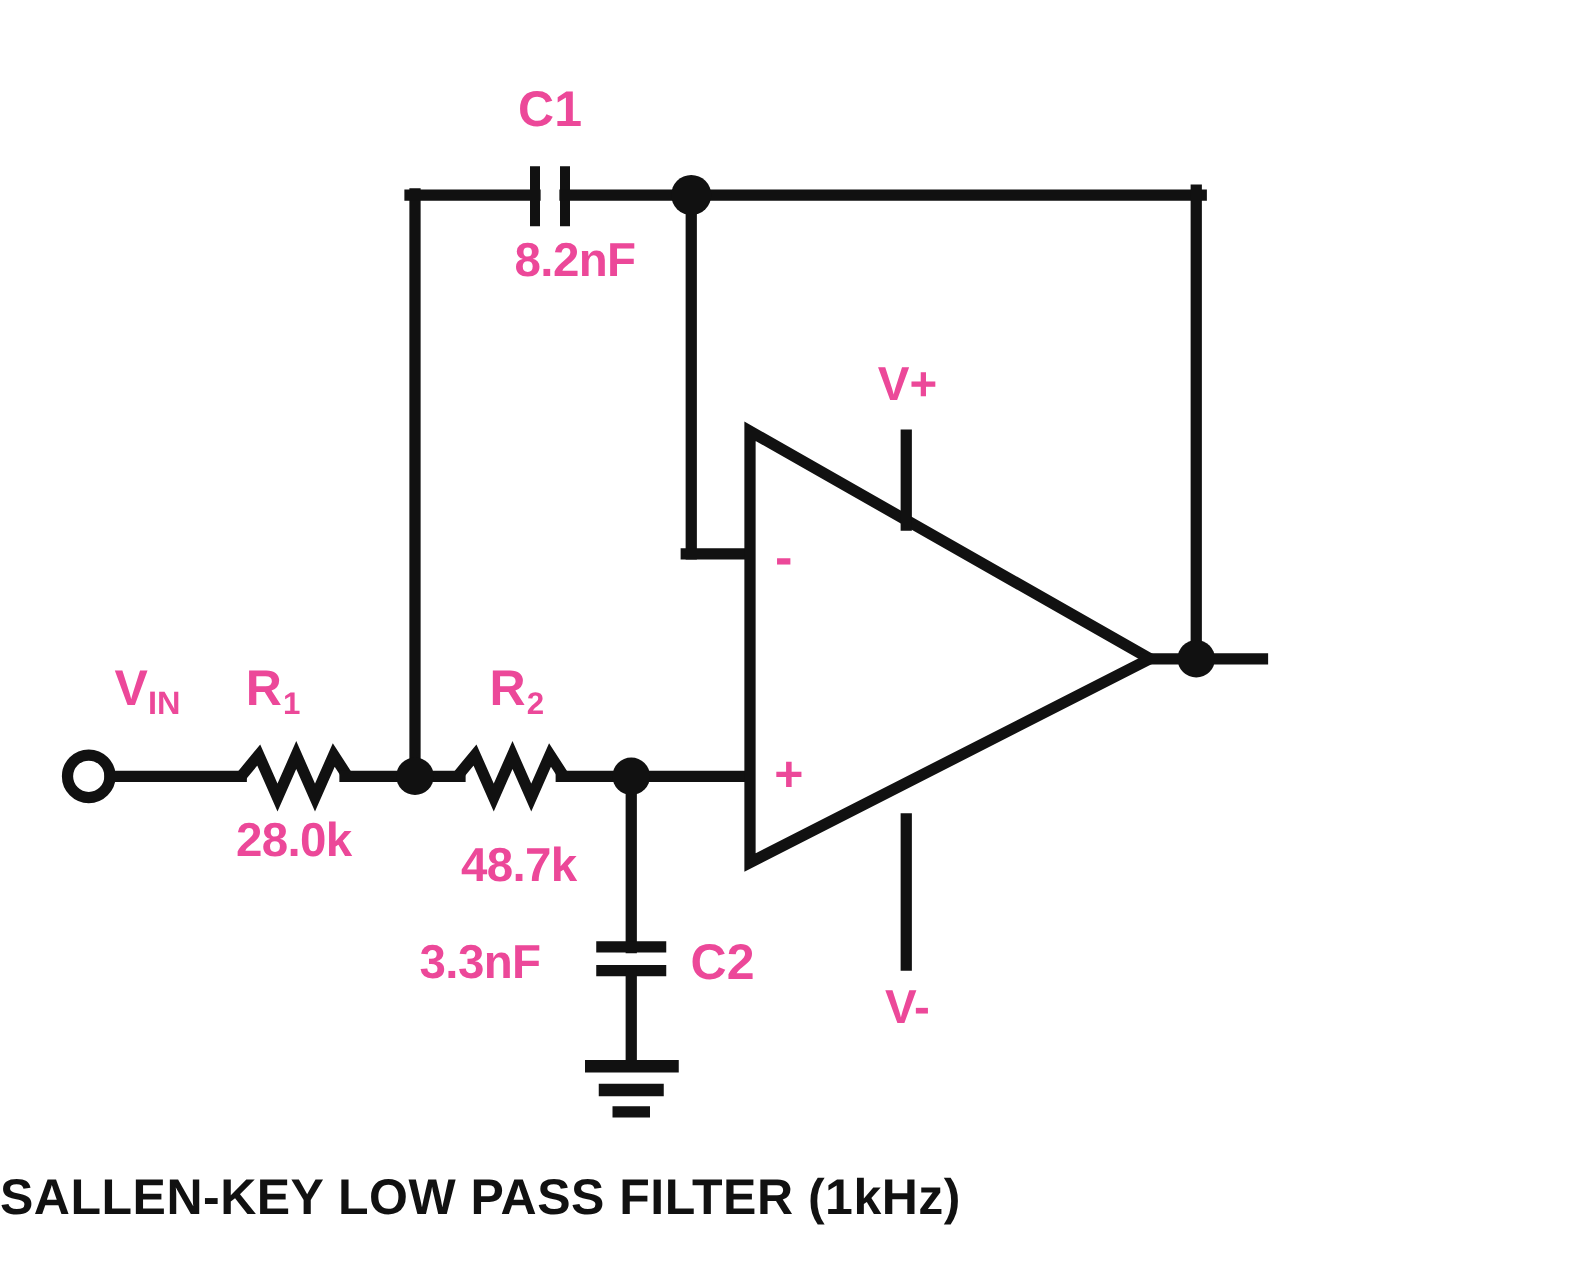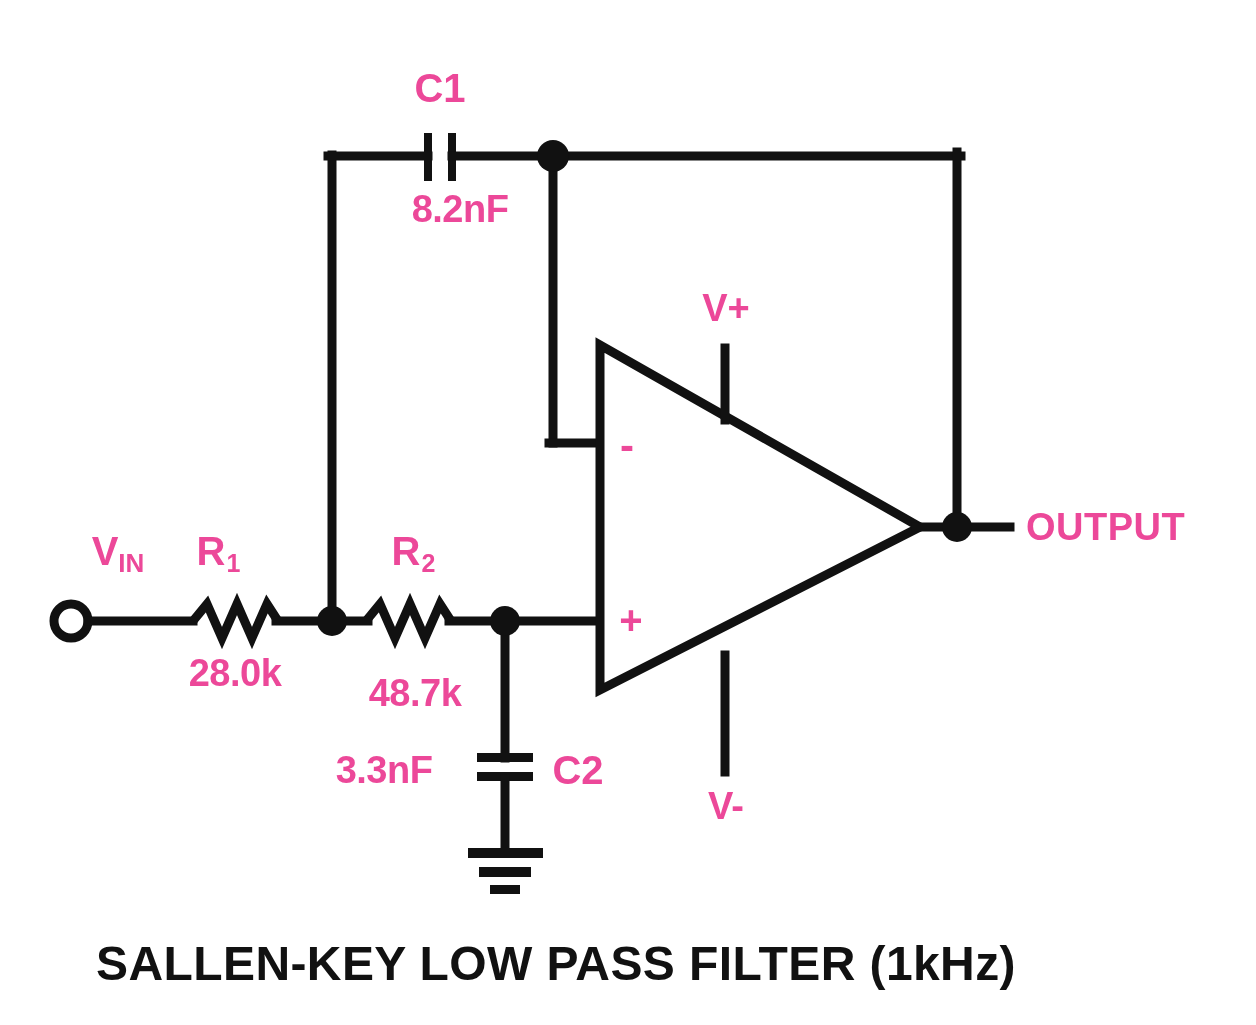--- a/index.html
+++ b/index.html
@@ -107,22 +107,21 @@
   .vin-lbl sub {
     font-size: 26px;
     vertical-align: baseline;
     position: relative;
     top: 7px;
   }
   .caption {
     position: absolute;
     left: 0;
     width: 1112px;
-    text-align: center;
-    font-size: 48px;
+    font-size: 40px;
     font-weight: bold;
     letter-spacing: 0.4px;
     color: #111111;
     font-family: "Liberation Sans", sans-serif;
     user-select: none;
   }
 </style>
 </head>
 <body>
 
@@ -209,17 +208,16 @@
   <div class="lbl ref lbl-ctr" style="left:578px; top:770px;">C2</div>
 
   <div class="lbl pin-minus lbl-ctr" style="left:627px; top:446px;">-</div>
 
   <div class="lbl pin-sign lbl-ctr" style="left:631px; top:620px;">+</div>
 
   <div class="lbl rail lbl-ctr" style="left:726px; top:308px;">V+</div>
 
   <div class="lbl rail lbl-ctr" style="left:726px; top:806px;">V-</div>
 
-  <div class="lbl out-lbl lbl-left" style="left:1026px; top:527px;">OUTPUT</div>
 
   <div class="caption" style="top:936px;">SALLEN-KEY LOW PASS FILTER (1kHz)</div>
 
 </div>
 
 </body></html>

